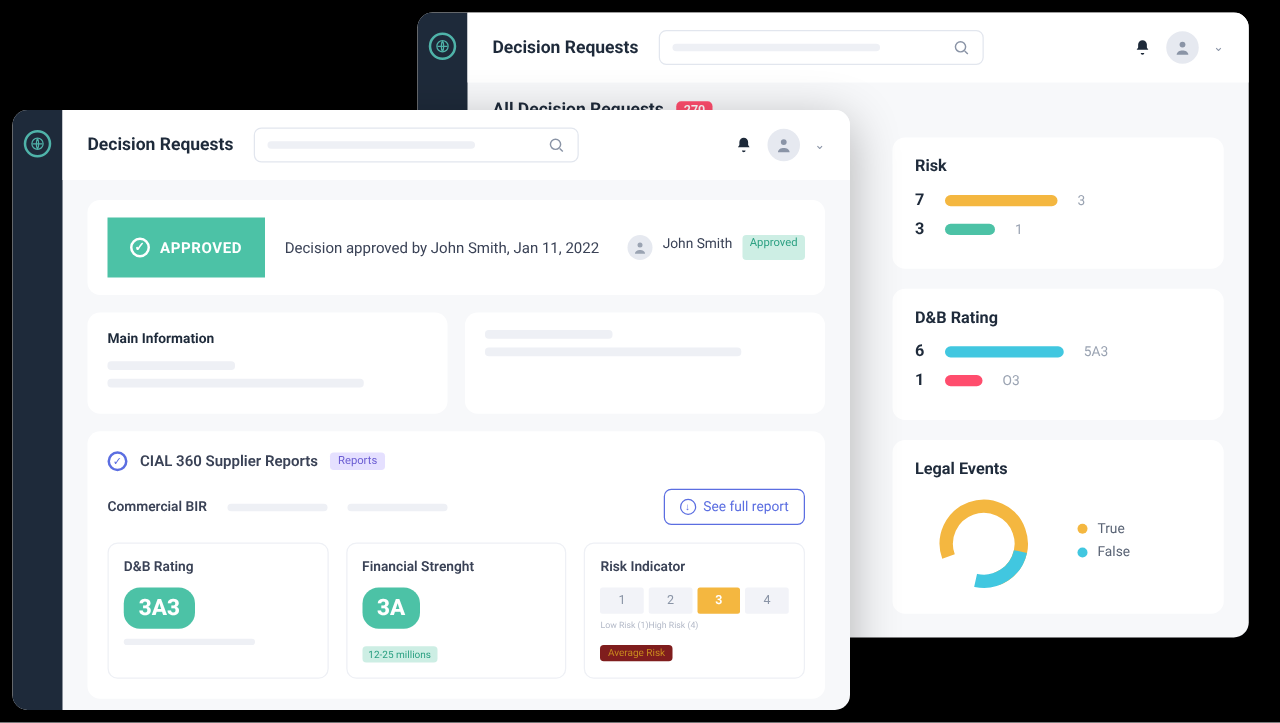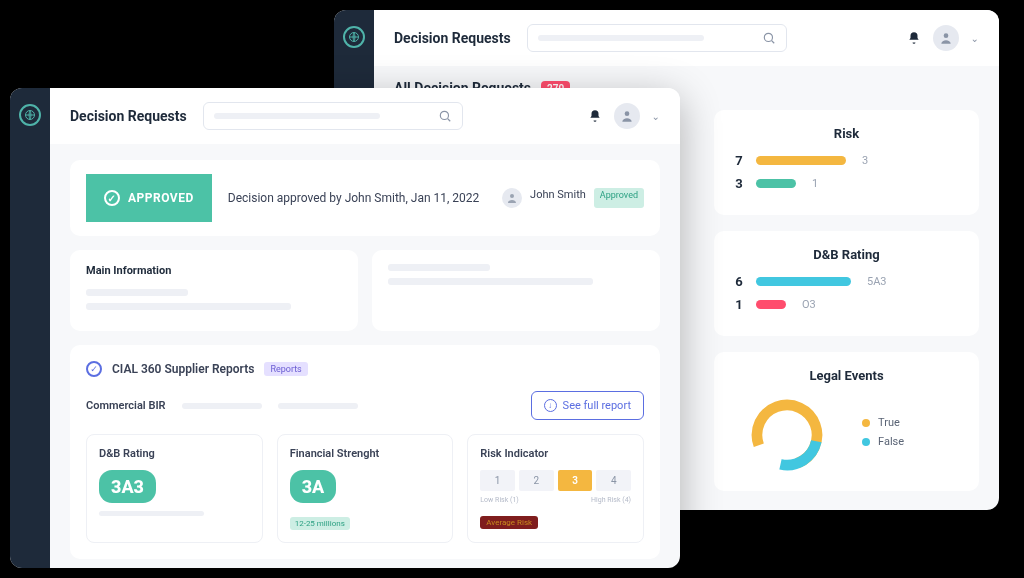--- a/index.html
+++ b/index.html
@@ -69,21 +69,21 @@
   .content { padding: 16px 20px; overflow: hidden; }
 
   
   .subheader { display: flex; align-items: center; gap: 10px; padding: 14px 20px; }
   .subheader h2 { font-size: 14px; font-weight: 700; color: #1e2a3a; }
   .count-badge {
     background: #ff4d6d; color: #fff; font-size: 10px; font-weight: 600;
     padding: 2px 6px; border-radius: 4px;
   }
 
-  .side-panels { padding: 0 20px 20px 20px; margin-left: 320px; display: flex; flex-direction: column; gap: 16px; text-align: center; }
+  .side-panels { padding: 0 20px 20px 20px; margin-left: 320px; display: flex; flex-direction: column; gap: 16px; }
   .panel {
     background: #fff; border-radius: 10px; padding: 16px 18px;
   }
   .panel h3 { font-size: 13px; font-weight: 700; color: #1e2a3a; margin-bottom: 12px; }
 
   .bar-row { display: flex; align-items: center; gap: 10px; margin-bottom: 8px; }
   .bar-row .num { font-size: 13px; font-weight: 700; color: #1e2a3a; width: 14px; }
   .bar-row .bar { height: 9px; border-radius: 5px; }
   .bar-row .lbl { font-size: 11px; color: #9aa3b2; margin-left: 6px; }
 
@@ -139,21 +139,21 @@
     font-size: 18px; padding: 6px 12px; border-radius: 13px; margin-bottom: 8px;
   }
   .sub-pill { background: #cdeee4; color: #2da183; font-size: 8px; padding: 2px 5px; border-radius: 3px; display:inline-block; }
 
   .risk-steps { display: flex; gap: 4px; margin-bottom: 5px; }
   .risk-step {
     flex: 1; text-align: center; font-size: 10px; color: #8a94a6;
     background: #f2f3f8; padding: 5px 0; border-radius: 2px;
   }
   .risk-step.active { background: #f4b740; color: #fff; font-weight: 600; }
-  .risk-labels { display: flex; justify-content: space-between; font-size: 7px; color: #b4bac8; margin-bottom: 6px; }
+  .risk-labels { display: flex; font-size: 7px; color: #b4bac8; margin-bottom: 6px; }
   .risk-pill { background: #7f1d1d; color: #c98a1e; font-size: 8px; padding: 2px 6px; border-radius: 3px; display:inline-block; }
 </style>
 </head>
 <body>
 
 <div class="window window-back">
   <div class="sidebar-strip">
     <div class="logo-circle">
       <svg viewBox="0 0 24 24" width="12" height="12" fill="none" stroke="currentColor" stroke-width="2">
           <circle cx="12" cy="12" r="9"></circle>

